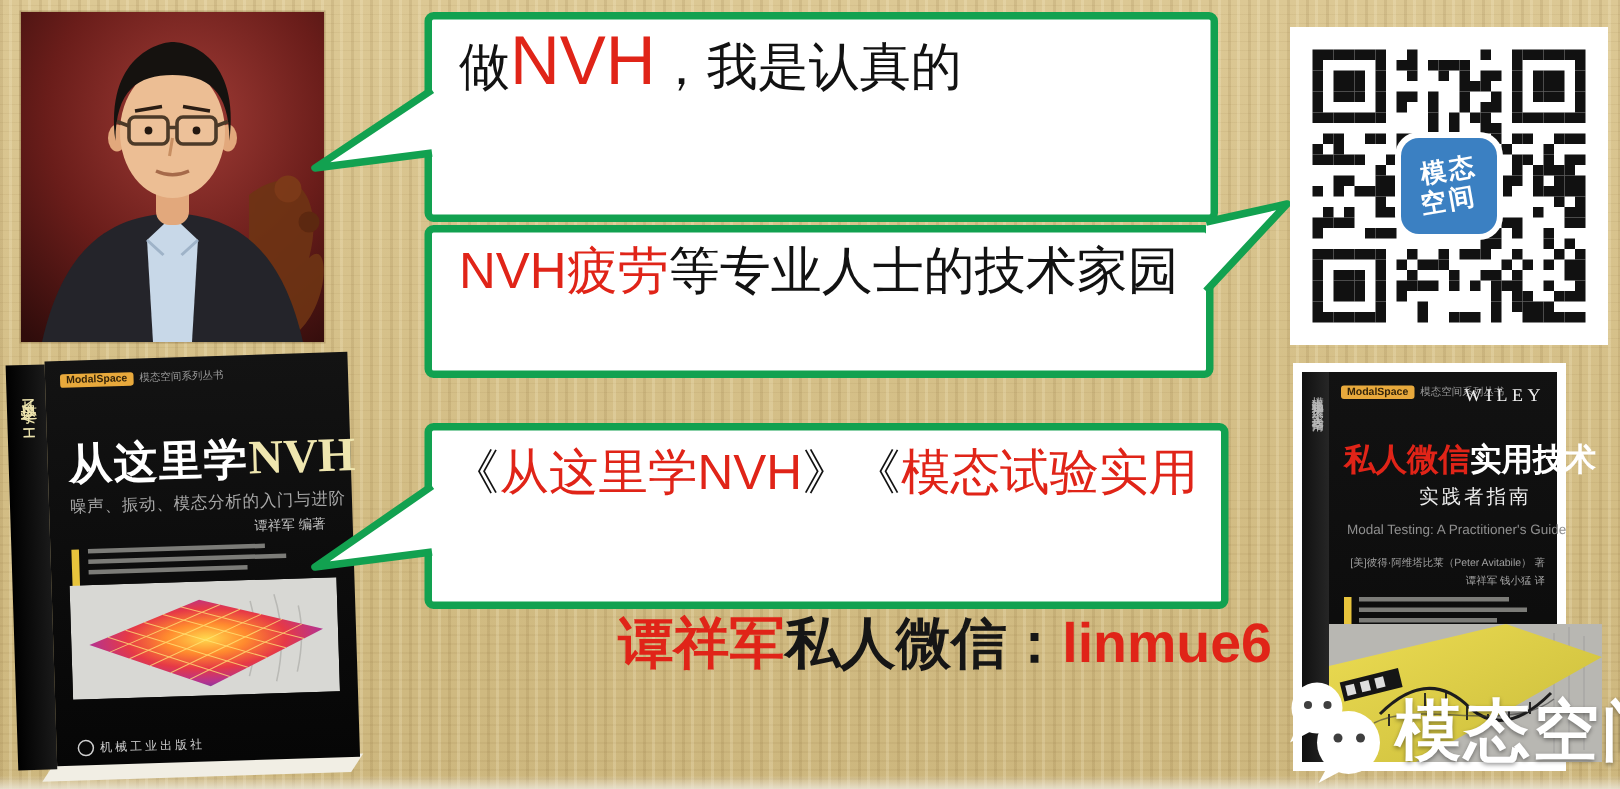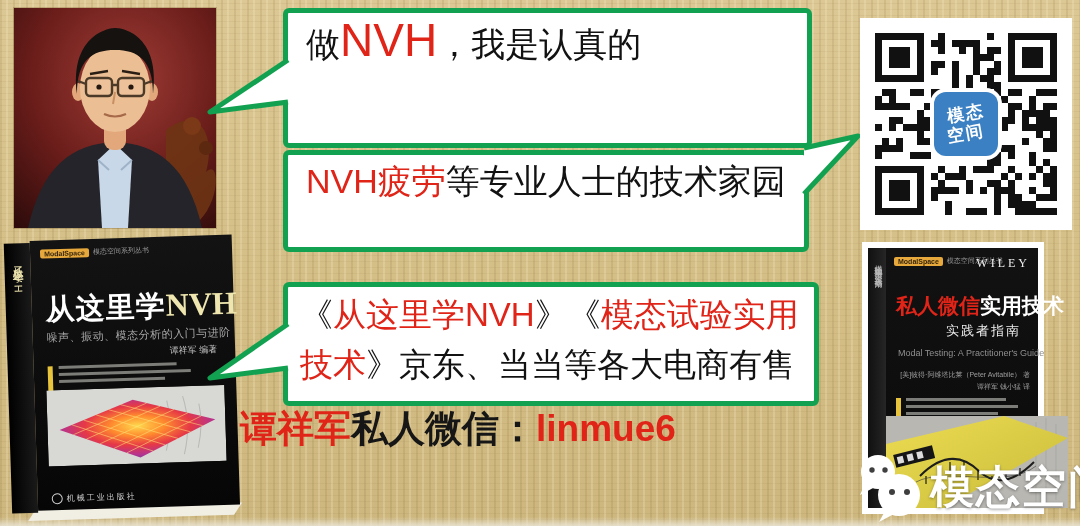--- a/index.html
+++ b/index.html
@@ -17,21 +17,21 @@
   .b1{left:283px;top:8px;width:529px;height:140px;padding-top:2px;}
   .b1 .ln{font-size:34px;line-height:51px;}
   .b2{left:283px;top:150px;width:526px;height:102px;padding-top:3px;}
   .b2 .ln{font-size:34px;line-height:46px;}
   .b3{left:283px;top:282px;width:536px;height:124px;padding-top:3px;}
   .b3 .ln{font-size:33px;line-height:50px;padding-left:12px;}
   .red{color:#e02418;}
   .nvh-big{font-size:46px;color:#e02418;}
   .tail{position:absolute;z-index:4;}
   
-  .contact{position:absolute;left:240px;top:404px;width:620px;text-align:left;font-size:37px;font-weight:700;color:#161616;white-space:nowrap;}
+  .contact{position:absolute;left:228px;top:404px;width:620px;text-align:right;font-size:37px;font-weight:700;color:#161616;white-space:nowrap;}
   .footer-tip{position:absolute;left:200px;top:458px;width:700px;text-align:center;font-size:35px;color:#8f9091;white-space:nowrap;}
   
   .portrait{position:absolute;left:14px;top:8px;width:202px;height:220px;box-shadow:0 0 0 1px rgba(90,60,20,.25);}
   
   .qr-card{position:absolute;left:860px;top:18px;width:212px;height:212px;background:#fff;z-index:2;}
   .qr-grid{position:absolute;left:15px;top:15px;display:grid;grid-template-columns:repeat(26,7px);grid-template-rows:repeat(26,7px);}
   .qr-grid div{width:7px;height:7px;}
   .qm{background:#111;}
   .qr-badge{position:absolute;left:74px;top:74px;width:64px;height:64px;background:#3b80c2;border-radius:12px;box-shadow:0 0 0 4px #fff;
     display:flex;flex-direction:column;align-items:center;justify-content:center;z-index:2;}
@@ -122,21 +122,20 @@
 
   <div class="bubble b2">
     <div class="ln"><span class="red">NVH疲劳</span><span>等专业人士的技术家园</span></div>
   </div>
   <svg class="tail" style="left:794px;top:132px" width="66" height="66">
     <path d="M10,16 L64,4 L10,62" fill="#fff" stroke="#12a150" stroke-width="5" stroke-linejoin="round"></path>
   </svg>
 
   <div class="bubble b3">
     <div class="ln"><span>《</span><span class="red">从这里学NVH</span><span>》《</span><span class="red">模态试验实用</span></div>
-    <div class="ln"><span class="red">技术</span><span>》京东、当当等各大电商有售</span></div>
   </div>
   <svg class="tail" style="left:206px;top:320px" width="84" height="66">
     <path d="M82,4 L4,58 L82,48" fill="#fff" stroke="#12a150" stroke-width="5" stroke-linejoin="round"></path>
   </svg>
 
   <div class="contact"><span class="red">谭祥军</span><span>私人微信：</span><span class="red">linmue6</span></div>
 
 
   <div class="qr-card">
     <div class="qr-grid" id="qr-grid">

